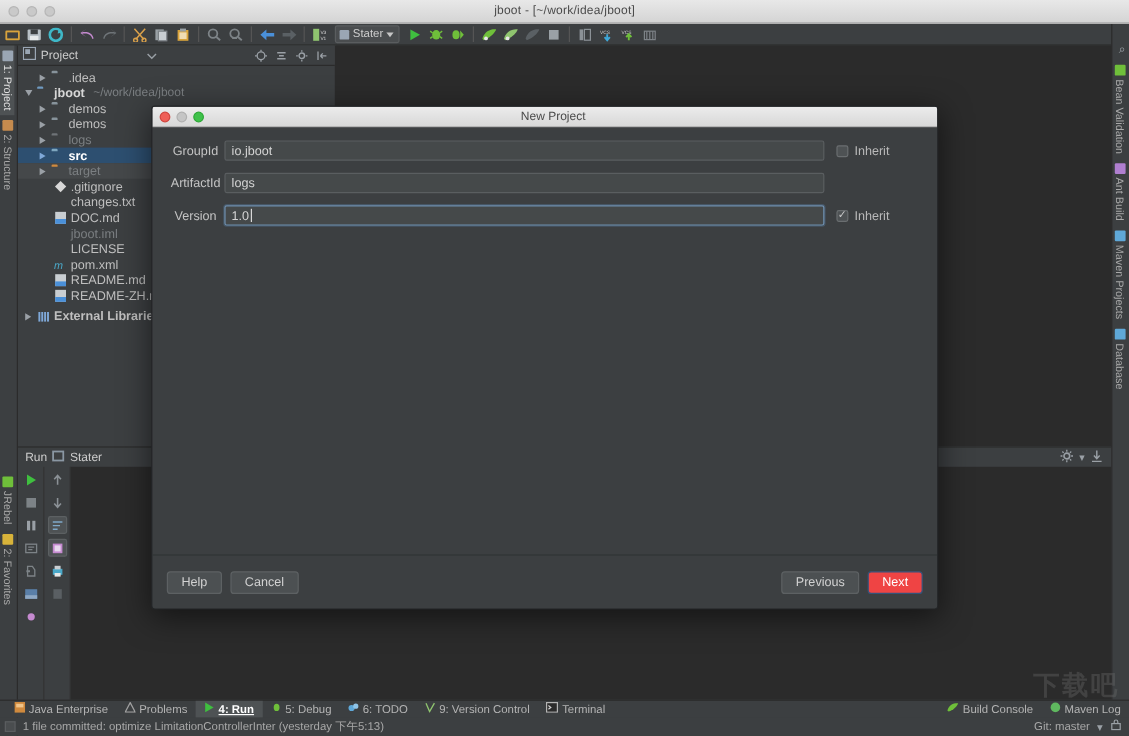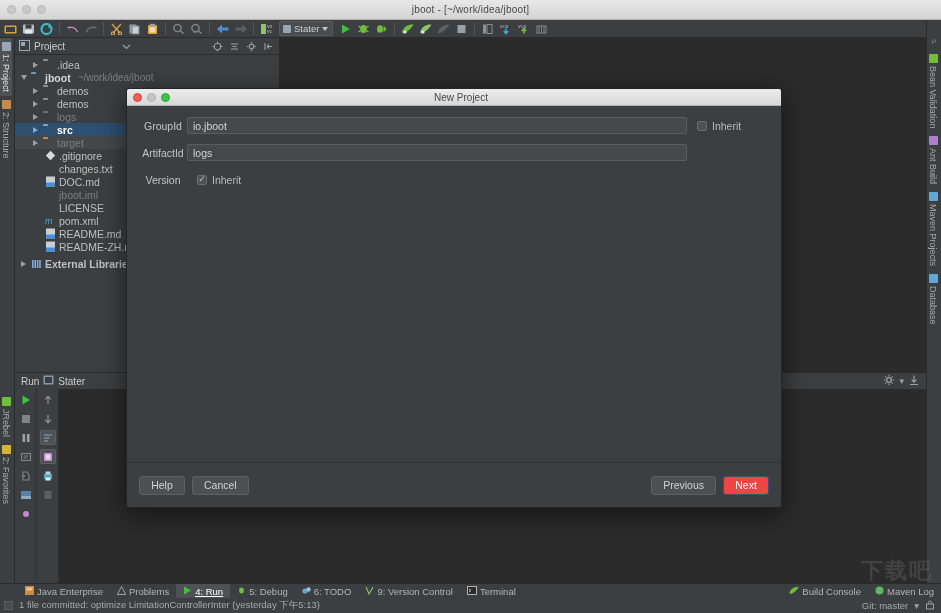--- a/index.html
+++ b/index.html
@@ -101,21 +101,21 @@
   .run-gutter { width: 22px; border-right: 1px solid #333; padding-top: 3px; display: flex; flex-direction: column; align-items: center; gap: 4px; }
   .run-gutter2 { width: 22px; border-right: 1px solid #333; padding-top: 3px; display: flex; flex-direction: column; align-items: center; gap: 4px; }
   .gbtn { width: 16px; height: 15px; display: flex; align-items: center; justify-content: center; border-radius: 2px; }
   .gbtn.on { background: #4e5254; border: 1px solid #5c6062; }
   .run-console { flex: 1; background: #2b2b2b; position: relative; }
 
   
   .statustabs {
     position: absolute; left: 0; bottom: 15px; width: 941px; height: 15px;
     background: #3c3f41; border-top: 1px solid #2b2b2b;
-    display: flex; align-items: center; gap: 0px; font-size: 9.5px; padding-left: 18px;
+    display: flex; align-items: center; gap: 0px; font-size: 9.5px; padding-left: 5px;
   }
   .stab { display: flex; align-items: center; gap: 3px; padding: 1px 7px; color: #b4b4b4; height: 14px; }
   .stab.sel { background: #4e5254; color: #ffffff; }
   .statustabs .spacer { flex: 1; }
   .statusbar {
     position: absolute; left: 0; bottom: 0; width: 941px; height: 15px;
     background: #3c3f41; display: flex; align-items: center; font-size: 9.5px;
     color: #a8a8a8; padding-left: 4px; gap: 6px;
   }
   .statusbar .sq { width: 9px; height: 9px; background: #4a4d4f; border: 1px solid #5a5d5f; }
@@ -700,20 +700,24 @@
       <div class="frow">
         <div class="flab">ArtifactId</div>
         <div class="finput">
           <span>logs</span>
         </div>
         <div class="inh"></div>
       </div>
 
       <div class="frow">
         <div class="flab">Version</div>
+        <div class="finput focus">
+          <span>1.0</span>
+          <span class="caretbar"></span>
+        </div>
         <div class="inh">
           <span class="cbx ck"></span>
           <span>Inherit</span>
         </div>
       </div>
     </div>
 
     <div class="sep-h"></div>
     <div class="dlg-foot">
       <div class="btn">Help</div>
@@ -737,21 +741,21 @@
     <div class="stab">
       <span><svg width="9" height="9">
             <path d="M4.5 0.5 L8.7 8.5 L0.3 8.5 Z" fill="none" stroke="#a0a0a0" stroke-width="1"></path>
           </svg></span>
       <span>Problems</span>
     </div>
     <div class="stab sel">
       <span><svg width="9" height="9">
             <path d="M1 0.5 L8 4.5 L1 8.5 Z" fill="#3fbf3f"></path>
           </svg></span>
-      <span style="text-decoration:underline;font-weight:normal">4: Run</span>
+      <span style="text-decoration:underline;font-weight:bold">4: Run</span>
     </div>
     <div class="stab">
       <span><svg width="9" height="9">
             <ellipse cx="4.5" cy="4.5" rx="2.4" ry="3" fill="#6fbf3a"></ellipse>
           </svg></span>
       <span>5: Debug</span>
     </div>
     <div class="stab">
       <span><svg width="9" height="9">
             <circle cx="3" cy="5" r="2.6" fill="#5fa8d8"></circle>

